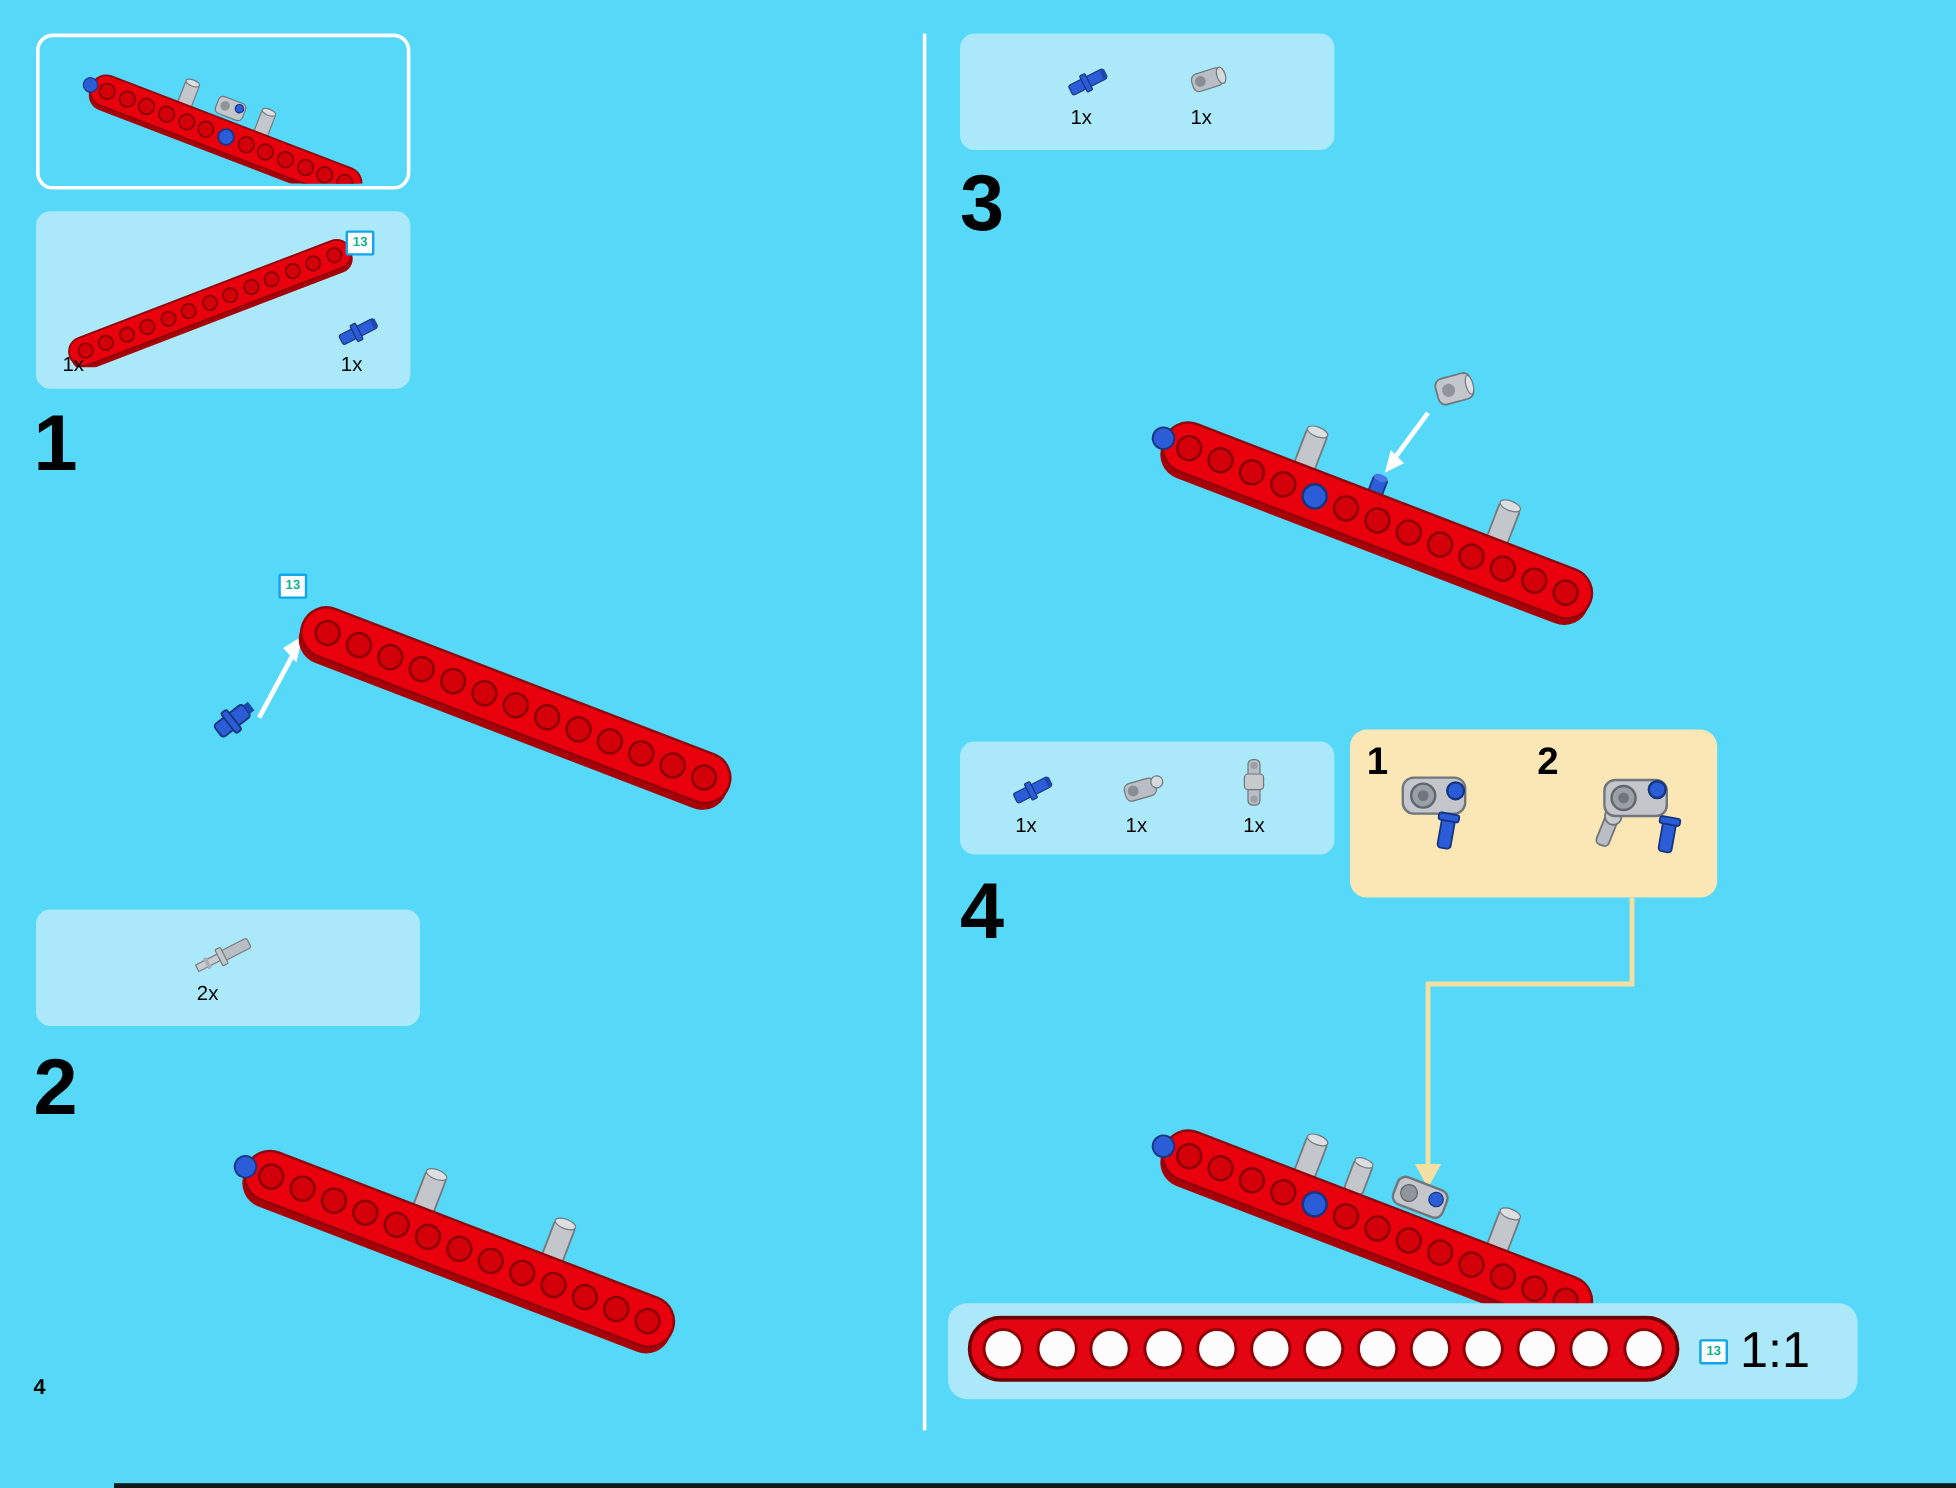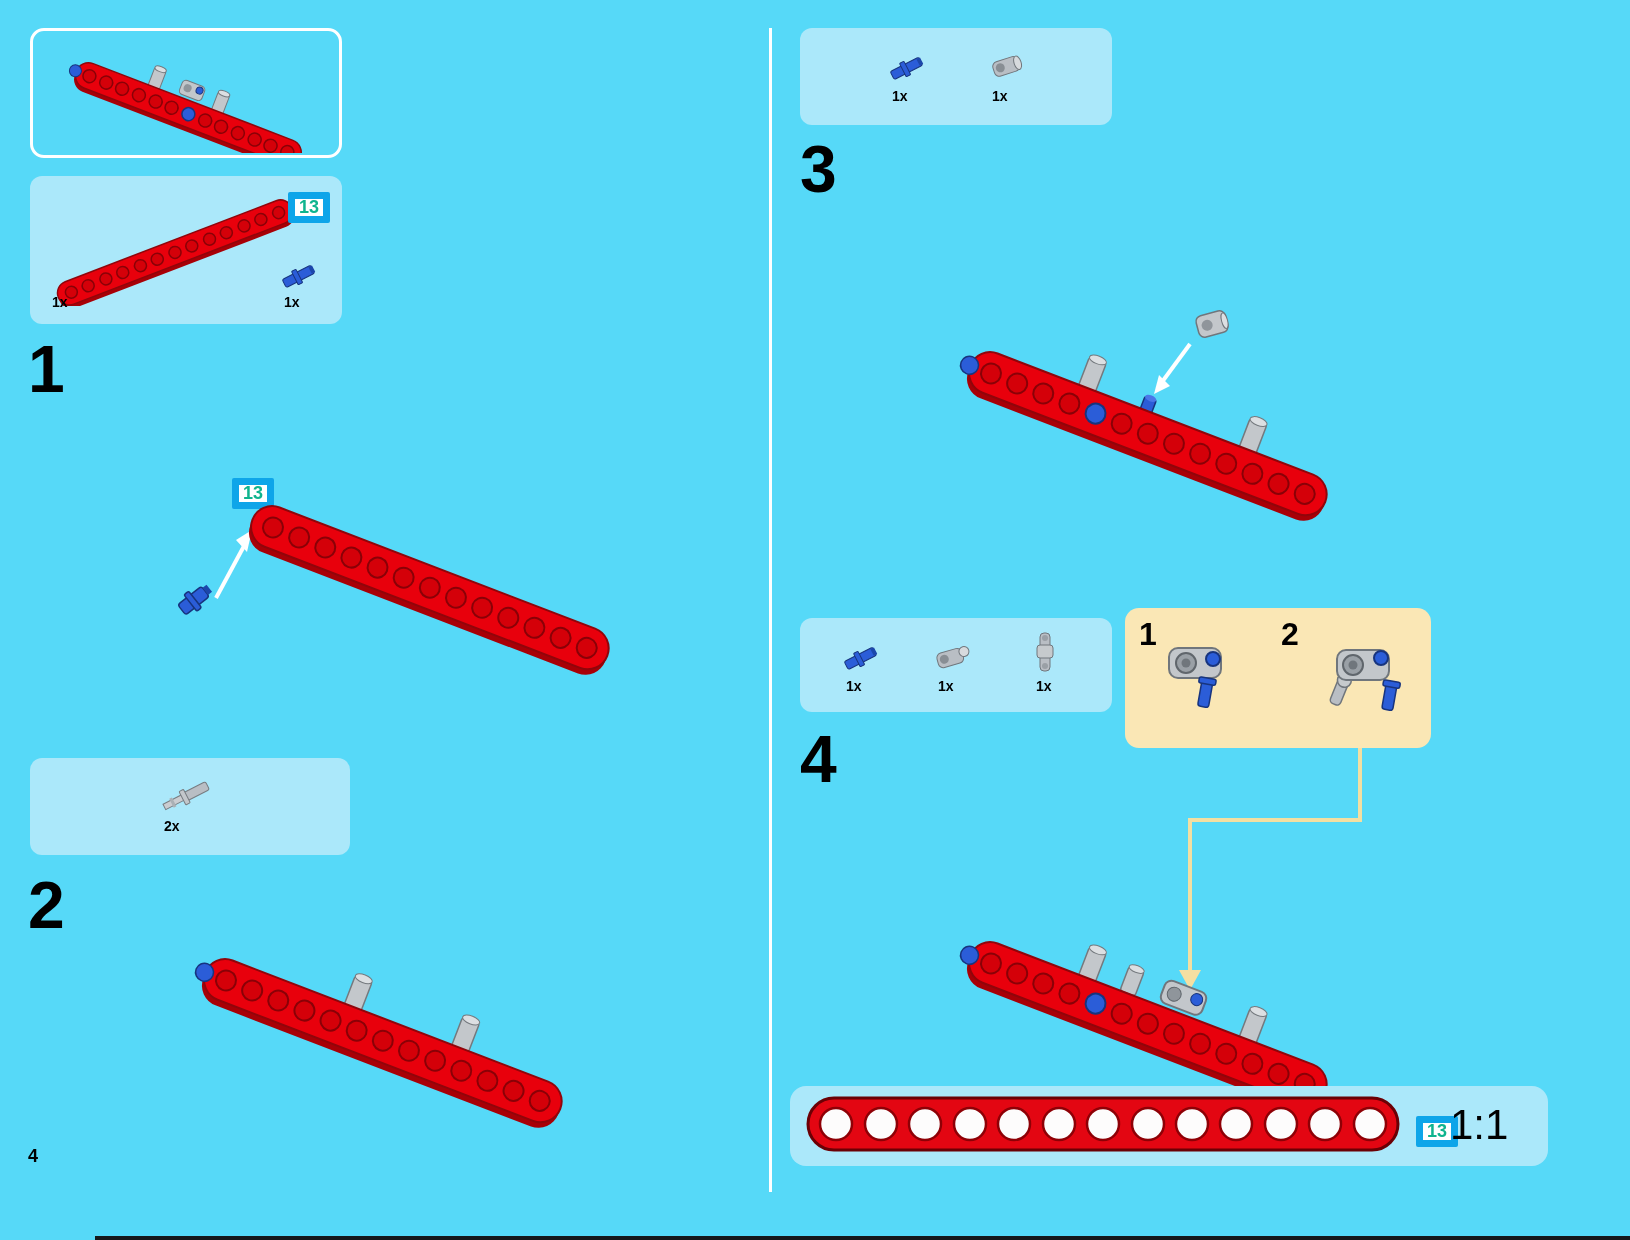--- a/index.html
+++ b/index.html
@@ -2,23 +2,23 @@
 <html><head>
 <meta charset="utf-8">
 <style>
   * { margin:0; padding:0; box-sizing:border-box; }
   html,body { background:#2e9fbf; }
   body { font-family:"Liberation Sans", sans-serif; }
   .page { position:relative; width:1630px; height:1240px; background:#56d9f8; overflow:hidden; }
   .panel { position:absolute; background:#abe8fa; border-radius:12px; }
   .preview-box { position:absolute; border:3px solid #ffffff; border-radius:14px; }
   .step-num { position:absolute; font-size:66px; font-weight:bold; color:#000; line-height:1; }
-  .qty { position:absolute; font-size:14px; font-weight:bold; color:#000; }
-  .badge { position:absolute; background:#ffffff; border:7px solid #0ea5e9; color:#0fb48e;
-           font-size:18px; font-weight:bold; line-height:17px; padding:0 4px; border-radius:2px; }
+  .qty { position:absolute; font-size:17px; font-weight:normal; color:#000; }
+  .badge { position:absolute; background:#ffffff; border:2px solid #0ea5e9; color:#0fb48e;
+           font-size:11px; font-weight:bold; line-height:17px; padding:0 4px; border-radius:2px; }
   .callout { position:absolute; background:#fae7b5; border-radius:14px; }
   .callout-num { position:absolute; font-size:32px; font-weight:bold; color:#000; line-height:1; }
   .ratio { position:absolute; font-size:42px; font-weight:normal; color:#000; line-height:1; }
   .pagenum { position:absolute; font-size:18px; font-weight:bold; color:#000; }
   .divider { position:absolute; background:#ffffff; }
   .page-edge { position:absolute; background:#15181a; }
   svg { position:absolute; display:block; }
 </style>
 </head>
 <body>

